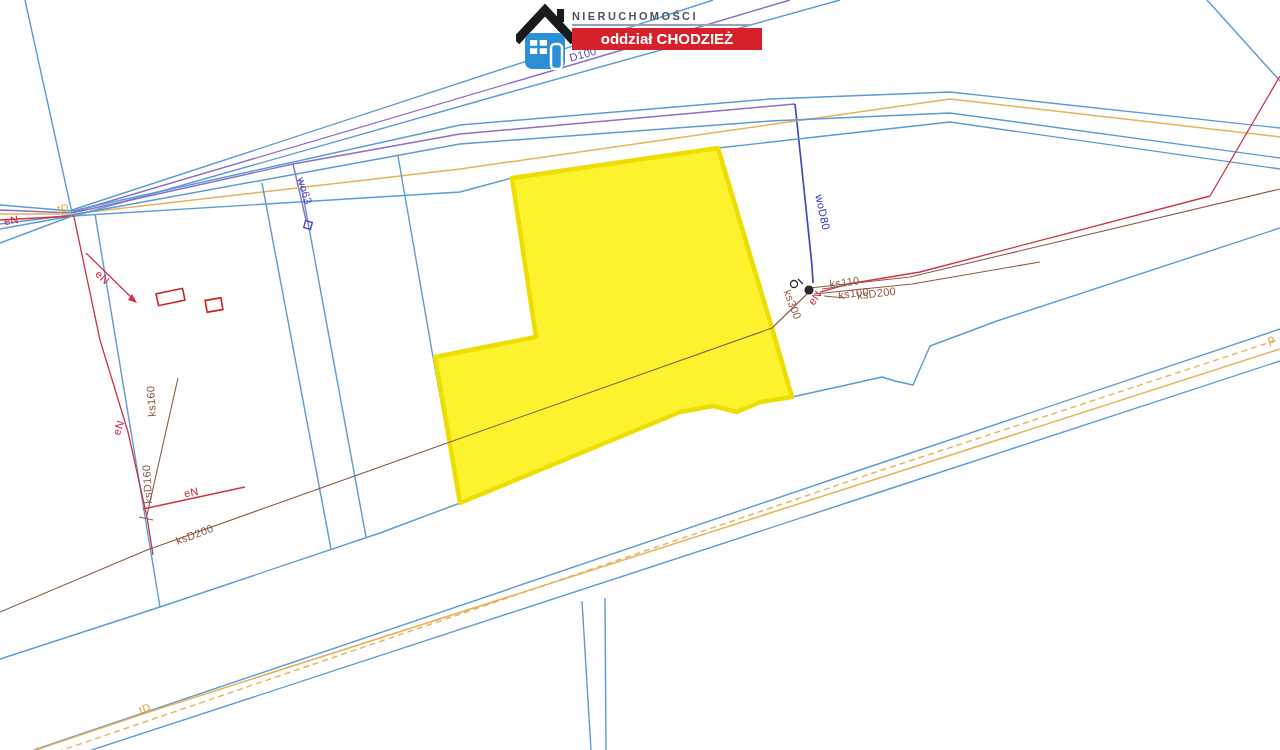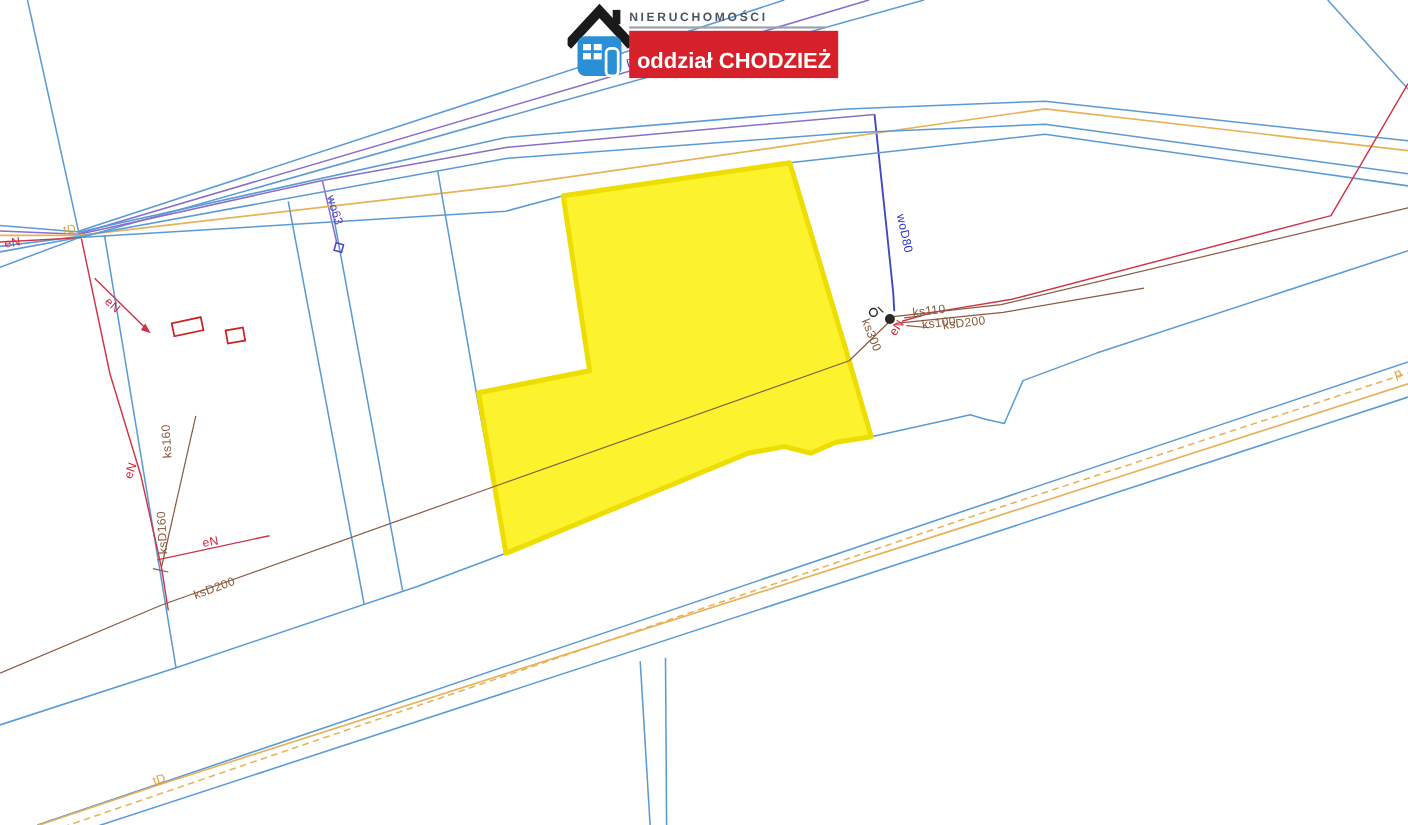--- a/index.html
+++ b/index.html
@@ -6,22 +6,22 @@
   .stage{position:relative;width:1280px;height:750px;overflow:hidden;background:#fff;
          font-family:"Liberation Sans",sans-serif;}
   #map-svg{position:absolute;left:0;top:0;}
   .logo{position:absolute;left:498px;top:2px;width:270px;height:96px;}
   .house{position:absolute;left:18px;top:0;}
   .logo-text{position:absolute;left:74px;top:8px;width:196px;}
   .brand-top{font-size:11px;font-weight:bold;letter-spacing:2.4px;white-space:nowrap;}
   .brand-main{font-size:37px;font-weight:bold;letter-spacing:2px;line-height:1.0;
               margin-top:1px;margin-left:-2px;white-space:nowrap;}
   .brand-rule{height:2px;width:178px;margin:2px 0 2px 0;}
-  .brand-banner{width:176px;text-align:center;font-size:20px;font-weight:bold;
-                padding:17px 7px 3px 7px;white-space:nowrap;}
+  .brand-banner{width:176px;text-align:center;font-size:15px;font-weight:bold;
+                padding:2px 7px 3px 7px;white-space:nowrap;}
   text{font-family:"Liberation Sans",sans-serif;}
 </style>
 </head>
 <body>
 
 <div class="stage">
   <svg id="map-svg" width="1280" height="750" viewBox="0 0 1280 750">
       <polyline points="25,0 72,213" fill="none" stroke="#5b9bd5" stroke-width="1.4" stroke-linejoin="round"></polyline>
       <polyline points="72,210 713,0" fill="none" stroke="#5b9bd5" stroke-width="1.4" stroke-linejoin="round"></polyline>
       <polyline points="74,216 500,95 840,0" fill="none" stroke="#5b9bd5" stroke-width="1.4" stroke-linejoin="round"></polyline>

